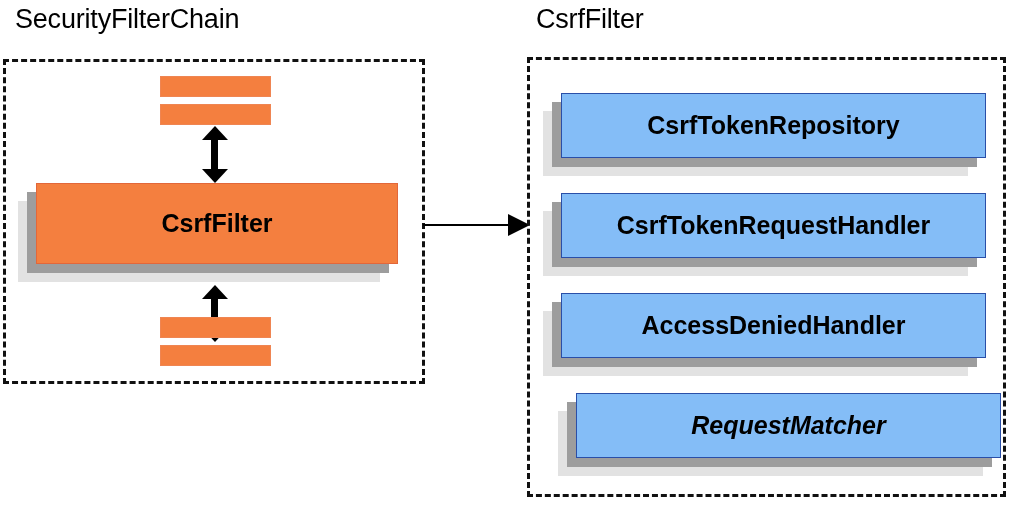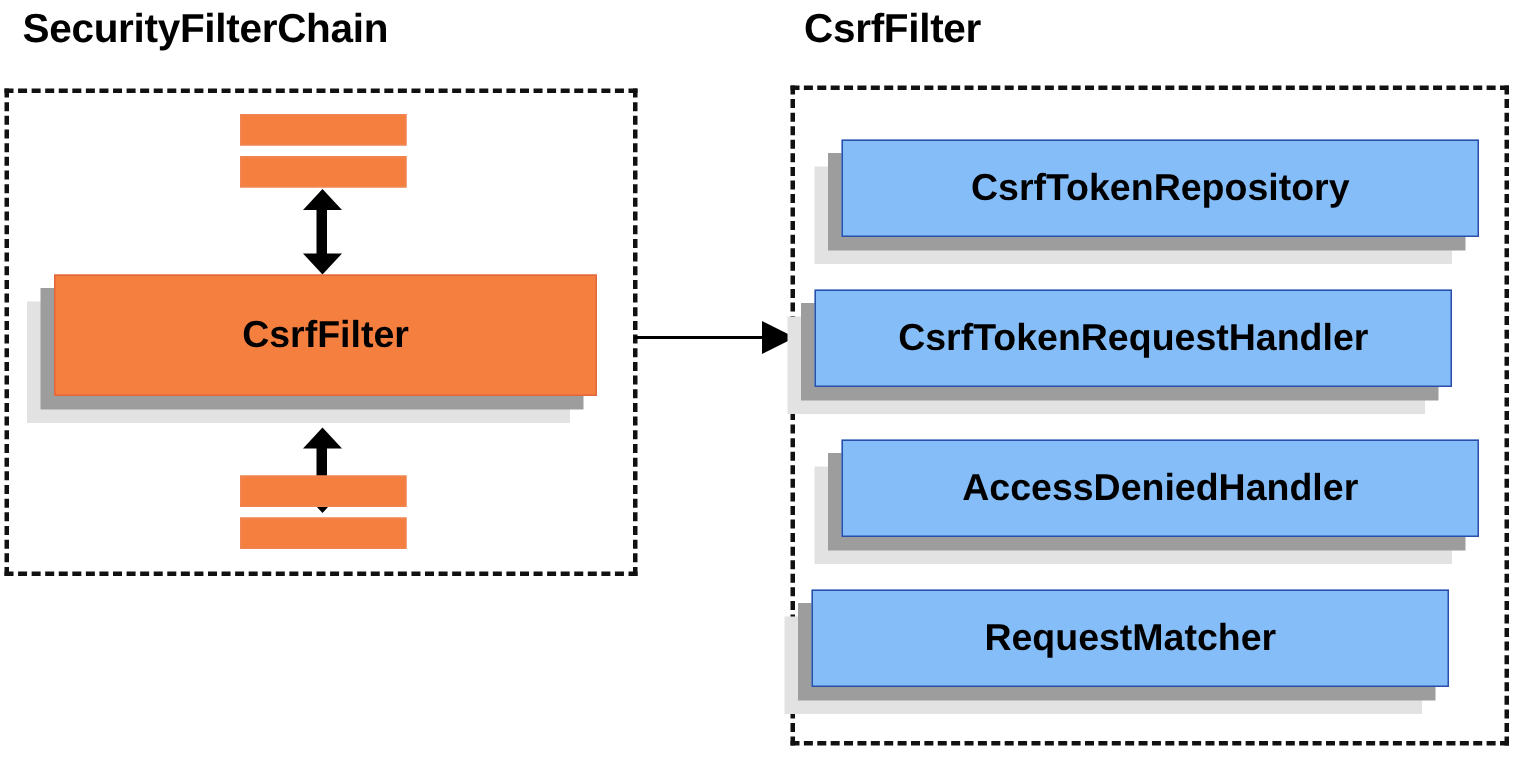--- a/index.html
+++ b/index.html
@@ -10,21 +10,21 @@
   body {
     width: 1010px;
     height: 505px;
     position: relative;
     overflow: hidden;
     font-family: "Liberation Sans", sans-serif;
   }
 
   .panel-title {
     position: absolute;
-    font-weight: bold;
+    font-weight: normal;
     font-size: 27px;
     color: #000000;
     letter-spacing: -0.2px;
     white-space: nowrap;
     line-height: 1;
   }
   #title-left  { left: 15px;  top: 6px; }
   #title-right { left: 536px; top: 6px; }
 
   .dashed-container {
@@ -164,35 +164,35 @@
 <div id="csrf-container" class="dashed-container"></div>
 
 <div class="stack" style="left:543px; top:93px; width:443px; height:82px;">
   <div class="shade-light" style="left:0px;  top:18px; width:425px; height:65px;"></div>
   <div class="shade-dark" style="left:9px;  top:9px;  width:425px; height:65px;"></div>
   <div class="face blue-face" style="left:18px; top:0px; width:425px; height:65px;">
     <span>CsrfTokenRepository</span>
   </div>
 </div>
 
-<div class="stack" style="left:525px; top:193px; width:443px; height:83px;">
+<div class="stack" style="left:543px; top:193px; width:443px; height:83px;">
   <div class="shade-light" style="left:0px;  top:18px; width:425px; height:65px;"></div>
   <div class="shade-dark" style="left:9px;  top:9px;  width:425px; height:65px;"></div>
   <div class="face blue-face" style="left:18px; top:0px; width:425px; height:65px;">
     <span>CsrfTokenRequestHandler</span>
   </div>
 </div>
 
 <div class="stack" style="left:543px; top:293px; width:443px; height:83px;">
   <div class="shade-light" style="left:0px;  top:18px; width:425px; height:65px;"></div>
   <div class="shade-dark" style="left:9px;  top:9px;  width:425px; height:65px;"></div>
   <div class="face blue-face" style="left:18px; top:0px; width:425px; height:65px;">
     <span>AccessDeniedHandler</span>
   </div>
 </div>
 
-<div class="stack" style="left:523px; top:393px; width:443px; height:107px;">
+<div class="stack" style="left:558px; top:393px; width:443px; height:107px;font-style:italic;">
   <div class="shade-light" style="left:0px;  top:18px; width:425px; height:65px;"></div>
   <div class="shade-dark" style="left:9px;  top:9px;  width:425px; height:65px;"></div>
   <div class="face blue-face" style="left:18px; top:0px; width:425px; height:65px;">
     <span>RequestMatcher</span>
   </div>
 </div>
 
 </body></html>

